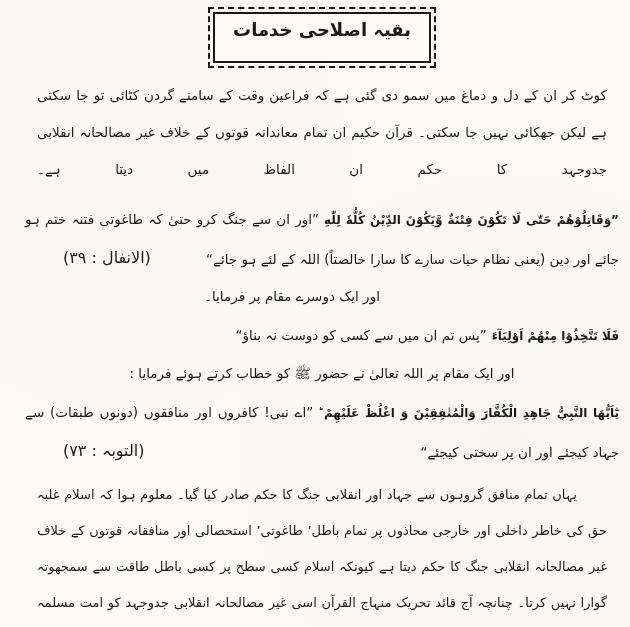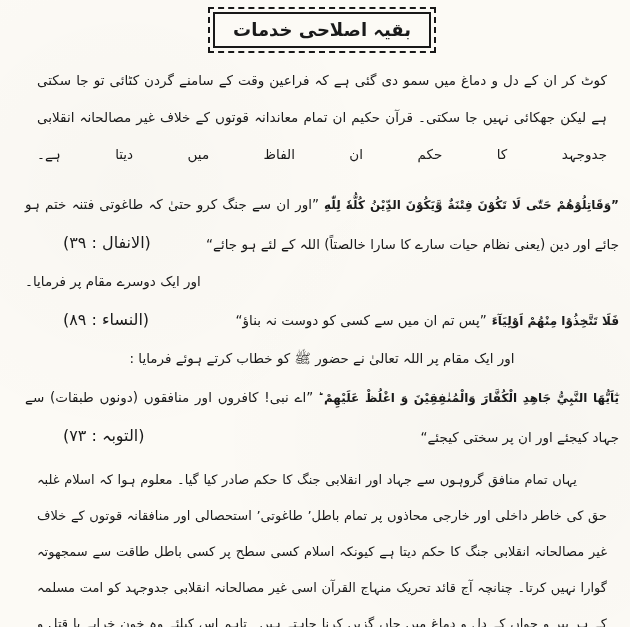--- a/index.html
+++ b/index.html
@@ -24,21 +24,21 @@
       radial-gradient(circle at 20% 30%, rgba(0,0,0,0.015), transparent 40%),
       radial-gradient(circle at 80% 70%, rgba(0,0,0,0.02), transparent 45%),
       #fcfaf5;
   }
   .title-box {
     width: max-content;
     margin: 2px auto 14px;
     border: 2px solid #181818;
     outline: 2px dashed #181818;
     outline-offset: 3px;
-    padding: 5px 18px 6px;
+    padding: 5px 18px 21px;
     font-size: 18px;
     font-weight: bold;
     background: #fcfaf5;
     text-align: center;
   }
   .body-text {
     margin: 12px;
     font-size: 13.5px;
     line-height: 37px;
     text-align: justify;
@@ -75,21 +75,21 @@
   }
   .lead {
     margin: 0;
     font-size: 13.5px;
     line-height: 35px;
     text-align: center;
   }
   .lead-indent {
     padding-left: 0;
     padding-right: 0;
-    text-align: left;
+    text-align: center;
     padding-right: 60px;
   }
 </style>
 </head>
 <body>
 
 <div class="page">
 
   <div class="title-box">
     <span>بقیہ اصلاحی خدمات</span>
@@ -99,21 +99,20 @@
 
   <div class="quote">
     <span class="arabic">”وَقَاتِلُوْهُمْ حَتّٰى لَا تَكُوْنَ فِتْنَةٌ وَّيَكُوْنَ الدِّيْنُ كُلُّهٗ لِلّٰهِ</span><span class="trans">”اور ان سے جنگ کرو حتیٰ کہ طاغوتی فتنہ ختم ہو جائے اور دین (یعنی نظام حیات سارے کا سارا خالصتاً) اللہ کے لئے ہو جائے“</span>
     <span class="ref">(الانفال : ۳۹)</span>
   </div>
 
   <p class="lead lead-indent">اور ایک دوسرے مقام پر فرمایا۔</p>
 
   <div class="quote">
     <span class="arabic">فَلَا تَتَّخِذُوْا مِنْهُمْ اَوْلِيَآءَ</span><span class="trans">”پس تم ان میں سے کسی کو دوست نہ بناؤ“</span>
-    <span class="ref">(النساء : ۸۹)</span>
   </div>
 
   <p class="lead">اور ایک مقام پر اللہ تعالیٰ نے حضور ﷺ کو خطاب کرتے ہوئے فرمایا :</p>
 
   <div class="quote">
     <span class="arabic">يٰٓاَيُّهَا النَّبِيُّ جَاهِدِ الْكُفَّارَ وَالْمُنٰفِقِيْنَ وَ اغْلُظْ عَلَيْهِمْ ؕ</span><span class="trans">”اے نبی! کافروں اور منافقوں (دونوں طبقات) سے جہاد کیجئے اور ان پر سختی کیجئے“</span>
     <span class="ref">(التوبہ : ۷۳)</span>
   </div>
 
   <p class="body-text closing-para">یہاں تمام منافق گروہوں سے جہاد اور انقلابی جنگ کا حکم صادر کیا گیا۔ معلوم ہوا کہ اسلام غلبہ حق کی خاطر داخلی اور خارجی محاذوں پر تمام باطل’ طاغوتی’ استحصالی اور منافقانہ قوتوں کے خلاف غیر مصالحانہ انقلابی جنگ کا حکم دیتا ہے کیونکہ اسلام کسی سطح پر کسی باطل طاقت سے سمجھوتہ گوارا نہیں کرتا۔ چنانچہ آج قائد تحریک منہاج القرآن اسی غیر مصالحانہ انقلابی جدوجہد کو امت مسلمہ کے ہر پیر و جواں کے دل و دماغ میں جاں گزیں کرنا چاہتے ہیں۔ تاہم اس کیلئے وہ خون خرابے یا قتل و غارت گری کی بجائے امن’ دلیل اور حکمت پر مبنی بھرپور دعوت کی ضرورت محسوس کرتے ہیں۔</p>

